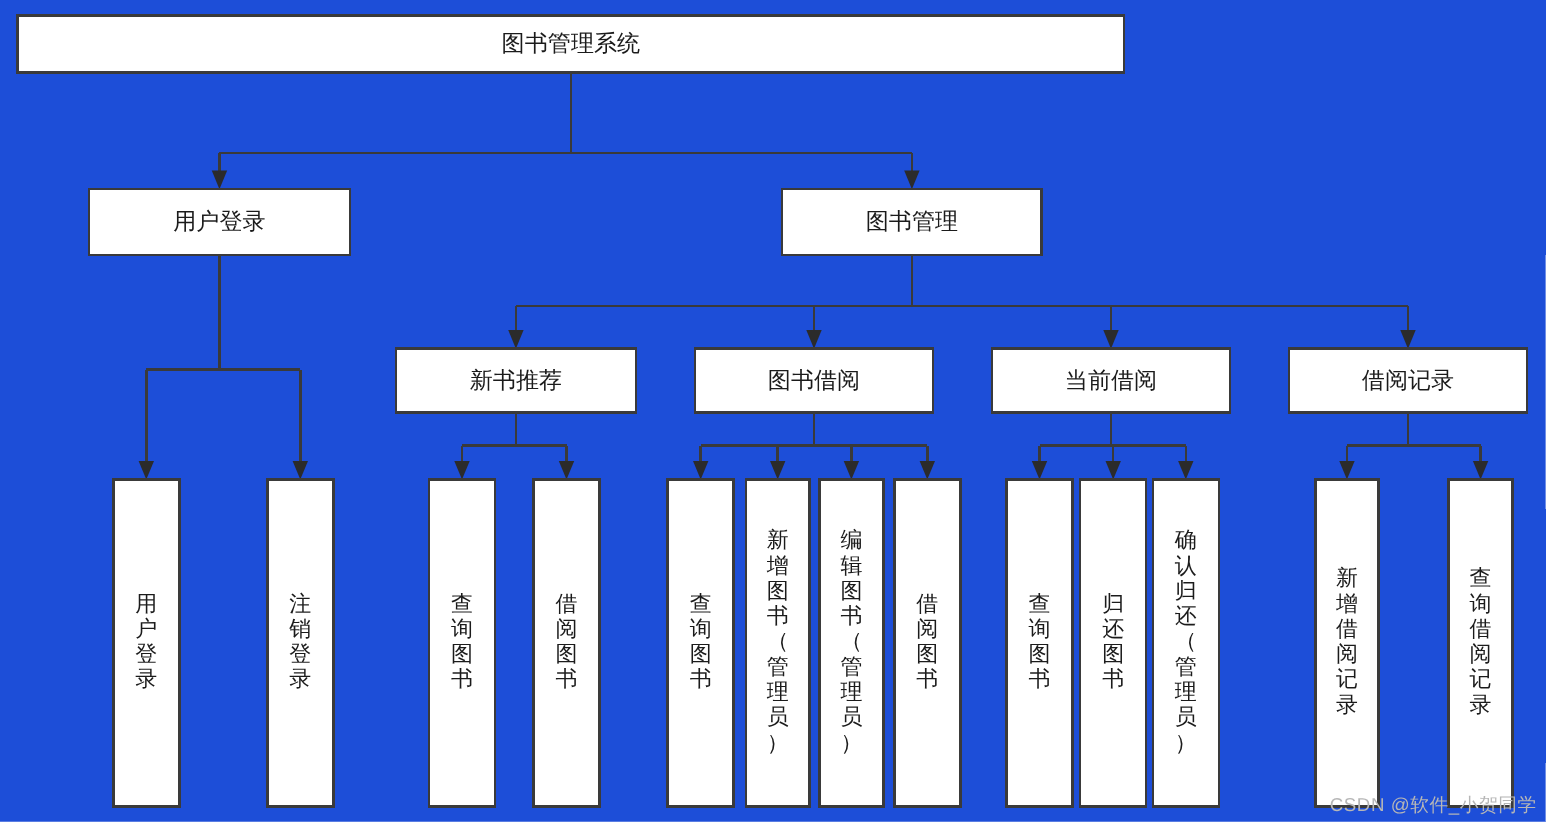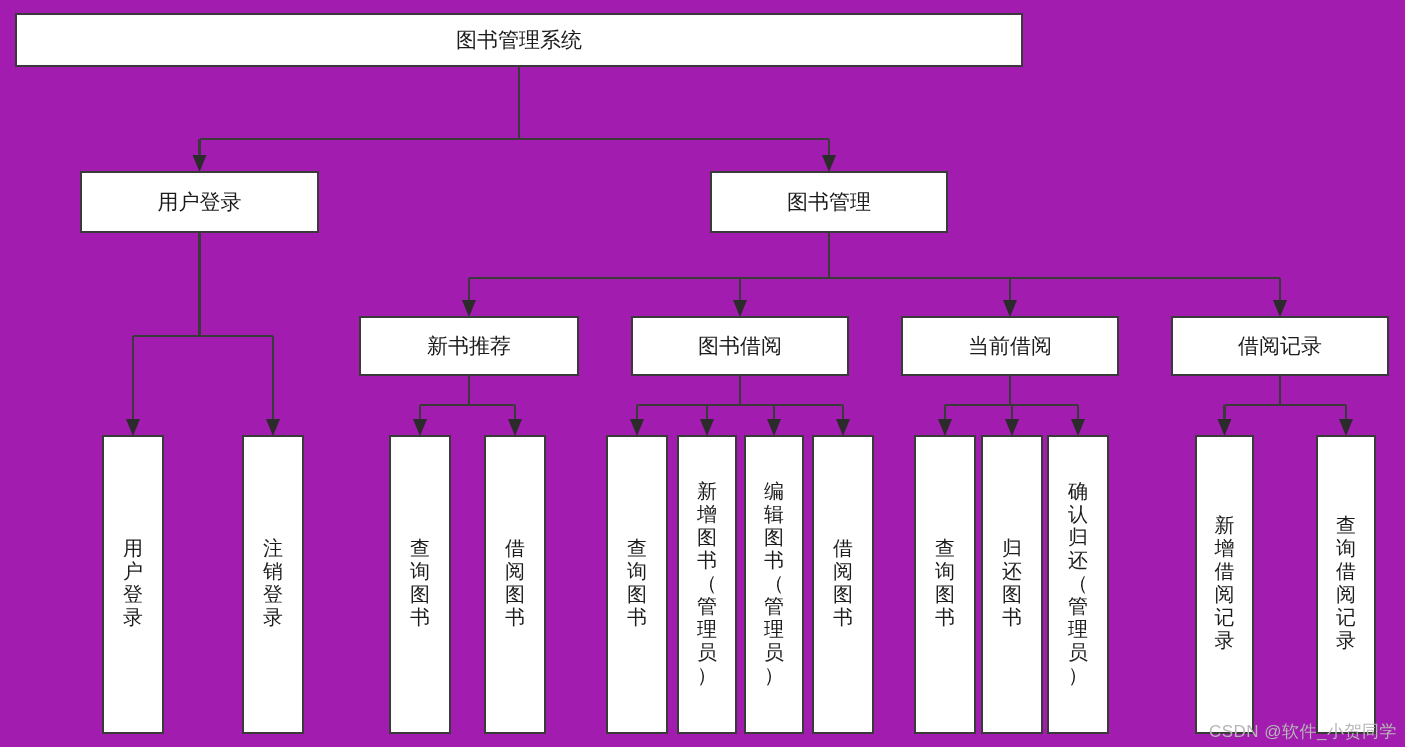--- a/index.html
+++ b/index.html
@@ -12,21 +12,21 @@
     width: 1405px;
     height: 747px;
     font-family: "Liberation Sans", "DejaVu Sans", sans-serif;
     overflow: hidden;
     position: relative;
   }
   #diagram-root {
     position: relative;
     width: 1405px;
     height: 747px;
-    background: #a21caf;
+    background: #1d4ed8;
   }
   svg#tree-svg {
     position: absolute;
     left: 0;
     top: 0;
     width: 1405px;
     height: 747px;
     display: block;
   }
   .node-box {

